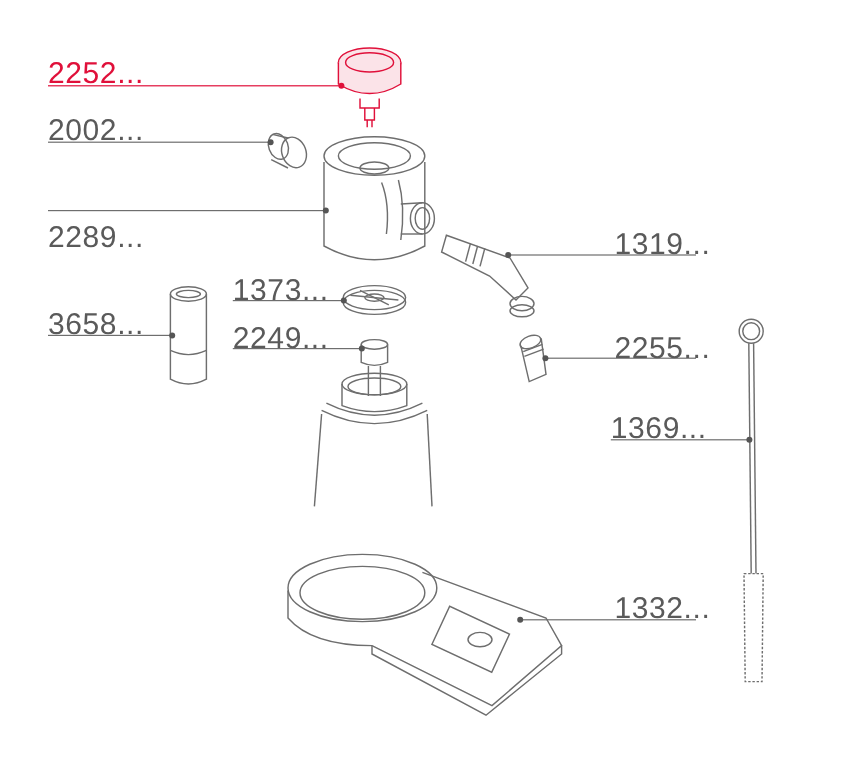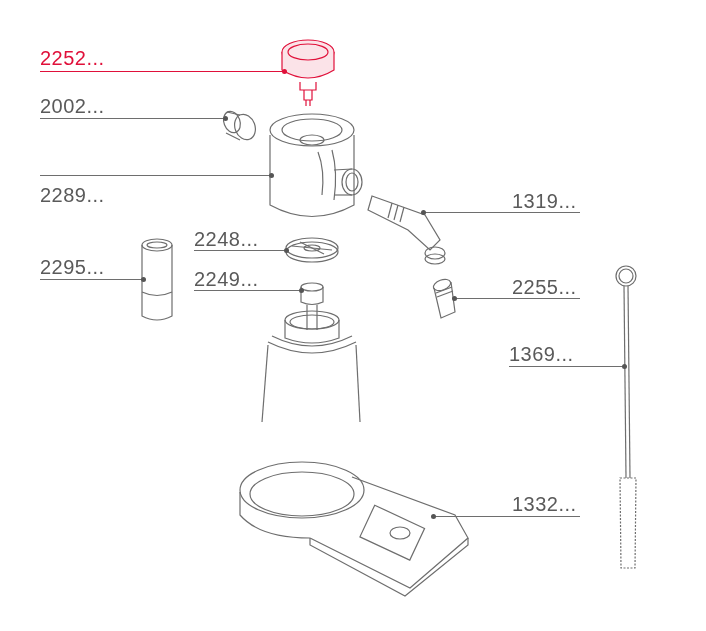--- a/index.html
+++ b/index.html
@@ -1,17 +1,17 @@
 <!DOCTYPE html>
 <html><head>
 <meta charset="utf-8">
 <style>
   html, body { margin: 0; padding: 0; background: #ffffff; }
   body { width: 706px; height: 631px; position: relative; overflow: hidden; font-family: "Liberation Sans", sans-serif; }
-  .label { position: absolute; font-size: 20px; letter-spacing: 0.5px; color: #5a5a5a; font-family: "Liberation Sans", sans-serif; cursor: pointer; }
+  .label { position: absolute; font-size: 25px; letter-spacing: 0.5px; color: #5a5a5a; font-family: "Liberation Sans", sans-serif; cursor: pointer; }
   .label.active { color: #e0103a; }
   .leader { position: absolute; height: 1px; background: #6e6e6e; }
   .leader.active { background: #e0103a; }
   .dot { position: absolute; width: 5px; height: 5px; border-radius: 50%; background: #555; }
   .dot.active { background: #e0103a; }
   svg.parts { position: absolute; left: 0; top: 0; }
 </style>
 </head>
 <body>
 
@@ -124,25 +124,25 @@
 <div class="leader" style="left:40px; top:175px; width:232px;"></div>
 <div class="dot" style="left:269px; top:173px;"></div>
 <div class="label" style="left:40px; top:152px;margin-top:32px;">2289...</div>
 
 <div class="leader" style="left:423px; top:212px; width:157px;"></div>
 <div class="dot" style="left:421px; top:210px;"></div>
 <div class="label" style="left:512px; top:190px;">1319...</div>
 
 <div class="leader" style="left:194px; top:250px; width:92px;"></div>
 <div class="dot" style="left:284px; top:248px;"></div>
-<div class="label" style="left:194px; top:228px;">2248...</div>
+<div class="label" style="left:194px; top:228px;">1373...</div>
 
 <div class="leader" style="left:40px; top:279px; width:104px;"></div>
 <div class="dot" style="left:141px; top:277px;"></div>
-<div class="label" style="left:40px; top:256px;">2295...</div>
+<div class="label" style="left:40px; top:256px;">3658...</div>
 
 <div class="leader" style="left:194px; top:290px; width:107px;"></div>
 <div class="dot" style="left:299px; top:288px;"></div>
 <div class="label" style="left:194px; top:268px;">2249...</div>
 
 <div class="leader" style="left:454px; top:298px; width:126px;"></div>
 <div class="dot" style="left:452px; top:296px;"></div>
 <div class="label" style="left:512px; top:276px;">2255...</div>
 
 <div class="leader" style="left:509px; top:366px; width:116px;"></div>

